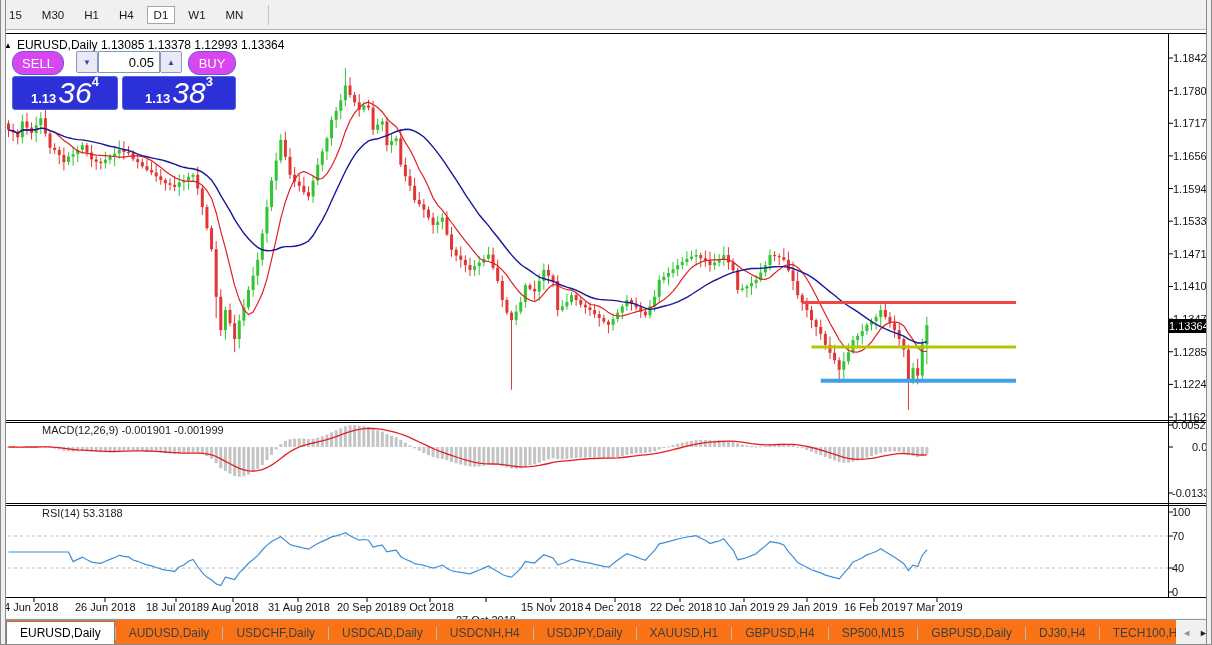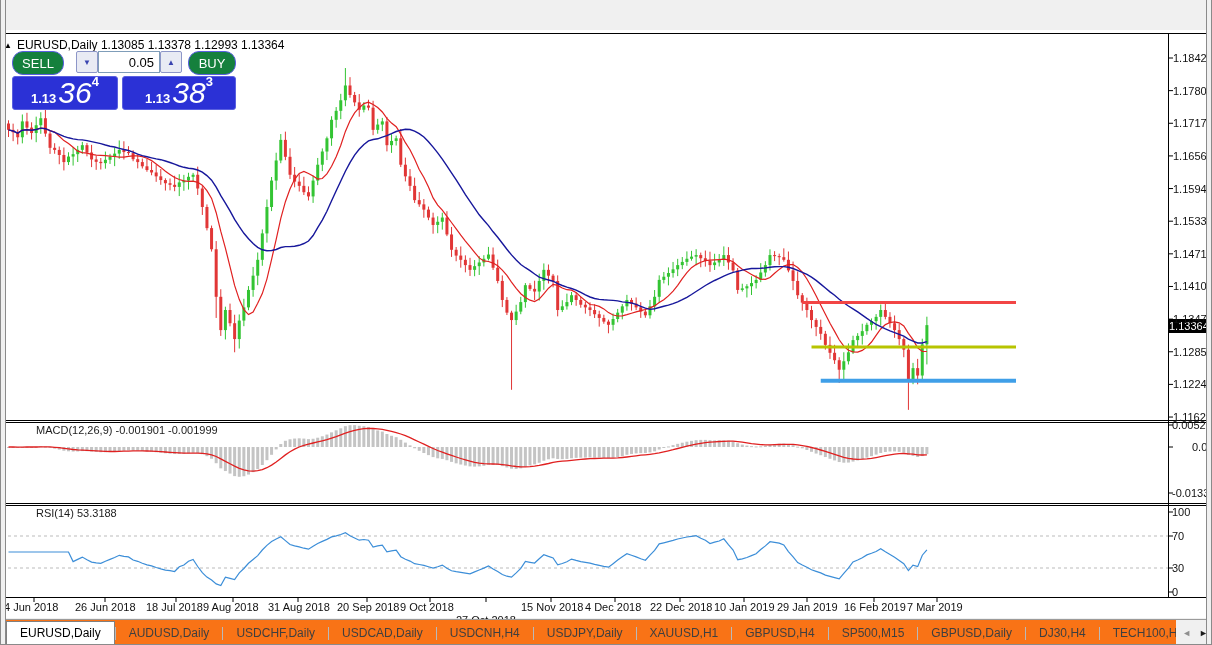--- a/index.html
+++ b/index.html
@@ -11,40 +11,40 @@
     border-bottom:1px solid #b5b5b5;display:flex;align-items:center;padding-left:2px;box-sizing:border-box;}
   .tf-btn{font-size:11.5px;color:#1a1a1a;padding:3px 7px;margin-right:6px;cursor:default;}
   .tf-btn.active{background:#fff;border:1px solid #a8a8a8;padding:2px 6px;}
   .tf-sep{width:1px;height:20px;background:#c3c3c3;margin-left:12px;}
   
   #plot{position:absolute;left:0;top:0;}
   #chart-title{position:absolute;left:4px;top:38px;font-size:12px;color:#000;white-space:nowrap;}
   #chart-title .tri{font-size:8px;vertical-align:1px;margin-right:5px;}
   
   #trade-panel{position:absolute;left:12px;top:51px;width:224px;height:58px;}
-  .tp-btn{position:absolute;height:24px;background:#15803d;border:1px solid #5a60e0;border-radius:11px;
+  .tp-btn{position:absolute;height:24px;background:#d946ef;border:1px solid #5a60e0;border-radius:11px;
     color:#fff;font-size:13px;display:flex;align-items:center;justify-content:center;box-sizing:border-box;}
   #sell-btn{left:0;top:0;width:52px;}
   #buy-btn{left:176px;top:0;width:48px;}
   .spin{position:absolute;top:0;width:22px;height:22px;background:#e9ebf4;border:1px solid #8d96c8;border-radius:2px;
     box-sizing:border-box;display:flex;align-items:center;justify-content:center;color:#3a44b0;font-size:8px;}
   #spin-dn{left:64px;}
   #spin-up{left:148px;}
   #vol{position:absolute;left:86px;top:0;width:62px;height:22px;border:1px solid #7f9db9;box-sizing:border-box;
     font-family:"Liberation Sans",sans-serif;font-size:13px;text-align:right;padding-right:5px;color:#000;}
   .tp-price{position:absolute;top:25px;height:34px;background:#2b31d6;border:1px solid #5a60e0;border-radius:3px;
     color:#fff;display:flex;align-items:flex-end;justify-content:center;box-sizing:border-box;padding-bottom:2px;}
   #sell-price{left:0;width:106px;}
   #buy-price{left:110px;width:114px;}
   .pp-small{font-size:13px;font-weight:bold;margin-right:2px;line-height:17px;}
   .pp-big{font-size:30px;line-height:28px;font-style:italic;}
   .pp-sup{font-size:13px;font-weight:bold;line-height:30px;transform:translateY(-10px);}
   #price-tag{position:absolute;left:1169px;top:319px;width:39px;height:14px;background:#000;color:#fff;
     font-size:11px;line-height:14px;text-align:center;}
-  .ind-label{position:absolute;left:20px;font-size:11px;color:#1c1c1c;white-space:nowrap;padding-left:16px;}
+  .ind-label{position:absolute;left:26px;font-size:11px;color:#1c1c1c;white-space:nowrap;padding-left:16px;}
   
   #tab-bar{position:absolute;left:0;top:619px;width:1212px;height:26px;background:#f97316;
     border-top:1px solid #9b9b9b;overflow:hidden;}
   #tab-items{position:absolute;left:6px;top:0;height:26px;display:flex;align-items:center;white-space:nowrap;}
   .tab{font-size:12px;color:#3f3f3f;padding:5px 13px;cursor:default;}
   .tab.active{background:#fff;border:1px solid #808080;border-bottom:none;color:#000;padding:4px 13px 6px 13px;}
   .tab-sep{width:1px;height:13px;background:#b9b9b9;}
   #tab-scroll{position:absolute;right:4px;top:0;height:26px;display:flex;align-items:center;gap:8px;
     background:#f0f0f0;padding-left:6px;}
   #tab-scroll .sa{font-size:9px;}
@@ -706,20 +706,30 @@
       <line x1="486" y1="598" x2="486" y2="602" stroke="#000" stroke-width="1"></line>
       <line x1="551" y1="598" x2="551" y2="602" stroke="#000" stroke-width="1"></line>
       <line x1="615" y1="598" x2="615" y2="602" stroke="#000" stroke-width="1"></line>
       <line x1="680" y1="598" x2="680" y2="602" stroke="#000" stroke-width="1"></line>
       <line x1="744" y1="598" x2="744" y2="602" stroke="#000" stroke-width="1"></line>
       <line x1="807" y1="598" x2="807" y2="602" stroke="#000" stroke-width="1"></line>
       <line x1="874" y1="598" x2="874" y2="602" stroke="#000" stroke-width="1"></line>
       <line x1="937" y1="598" x2="937" y2="602" stroke="#000" stroke-width="1"></line>
     </svg>
 
+  <div id="tf-bar">
+      <div class="tf-btn">15</div>
+      <div class="tf-btn">M30</div>
+      <div class="tf-btn">H1</div>
+      <div class="tf-btn">H4</div>
+      <div class="tf-btn active">D1</div>
+      <div class="tf-btn">W1</div>
+      <div class="tf-btn">MN</div>
+      <div class="tf-sep"></div>
+    </div>
 
   <div id="chart-root">
     <div id="chart-title">
       <span class="tri">▲</span><span>EURUSD,Daily  1.13085 1.13378 1.12993 1.13364</span>
     </div>
 
     <div id="trade-panel">
       <div class="tp-btn" id="sell-btn">SELL</div>
       <div class="spin" id="spin-dn">
           <span>▼</span>
@@ -776,21 +786,21 @@
       <div class="lbl" style="left: 650px; top: 601px;">22 Dec 2018</div>
       <div class="lbl" style="left: 714px; top: 601px;">10 Jan 2019</div>
       <div class="lbl" style="left: 777px; top: 601px;">29 Jan 2019</div>
       <div class="lbl" style="left: 844px; top: 601px;">16 Feb 2019</div>
       <div class="lbl" style="left: 907px; top: 601px;">7 Mar 2019</div>
       <div class="lbl" style="left: 1172px; top: 419px;">0.005292</div>
       <div class="lbl" style="left: 1172px; top: 441px; padding-left: 20px;">0.00</div>
       <div class="lbl" style="left: 1172px; top: 487px;">-0.013317</div>
       <div class="lbl" style="left: 1172px; top: 506px;">100</div>
       <div class="lbl" style="left: 1172px; top: 530px;">70</div>
-      <div class="lbl" style="left: 1172px; top: 562px;">30</div>
+      <div class="lbl" style="left: 1172px; top: 562px;">40</div>
       <div class="lbl" style="left: 1172px; top: 586px;">0</div>
     </div>
 
   <div id="tab-bar">
     <div id="tab-items">
         <div class="tab active">EURUSD,Daily</div>
         <div class="tab-sep"></div>
         <div class="tab">AUDUSD,Daily</div>
         <div class="tab-sep"></div>
         <div class="tab">USDCHF,Daily</div>

